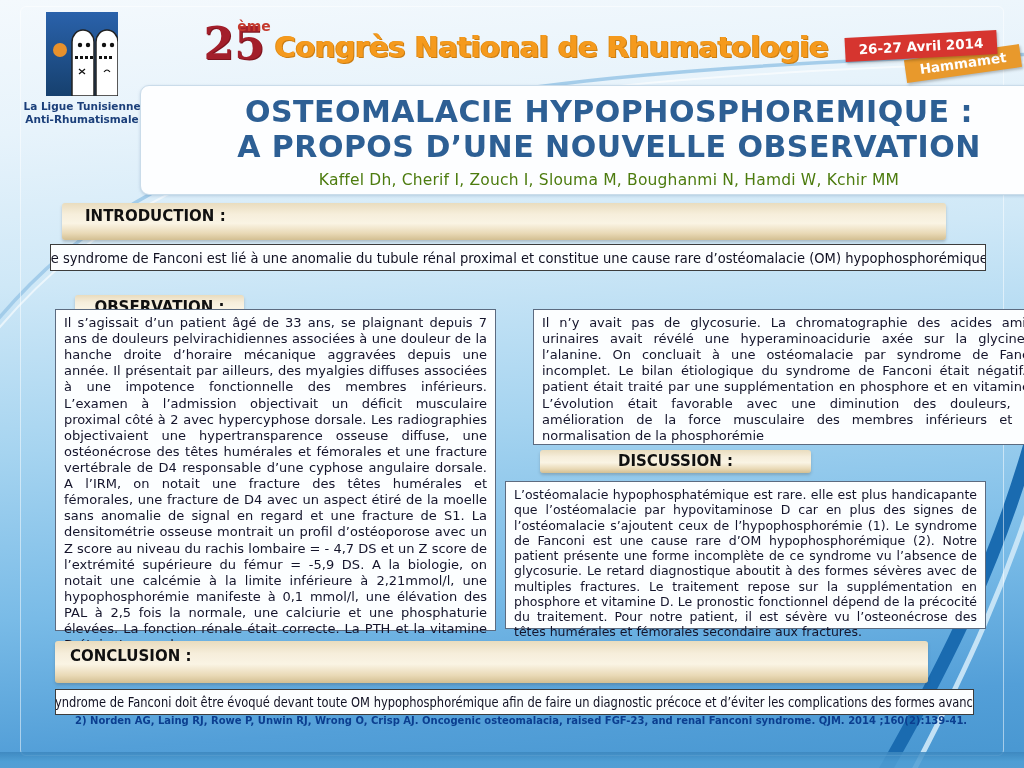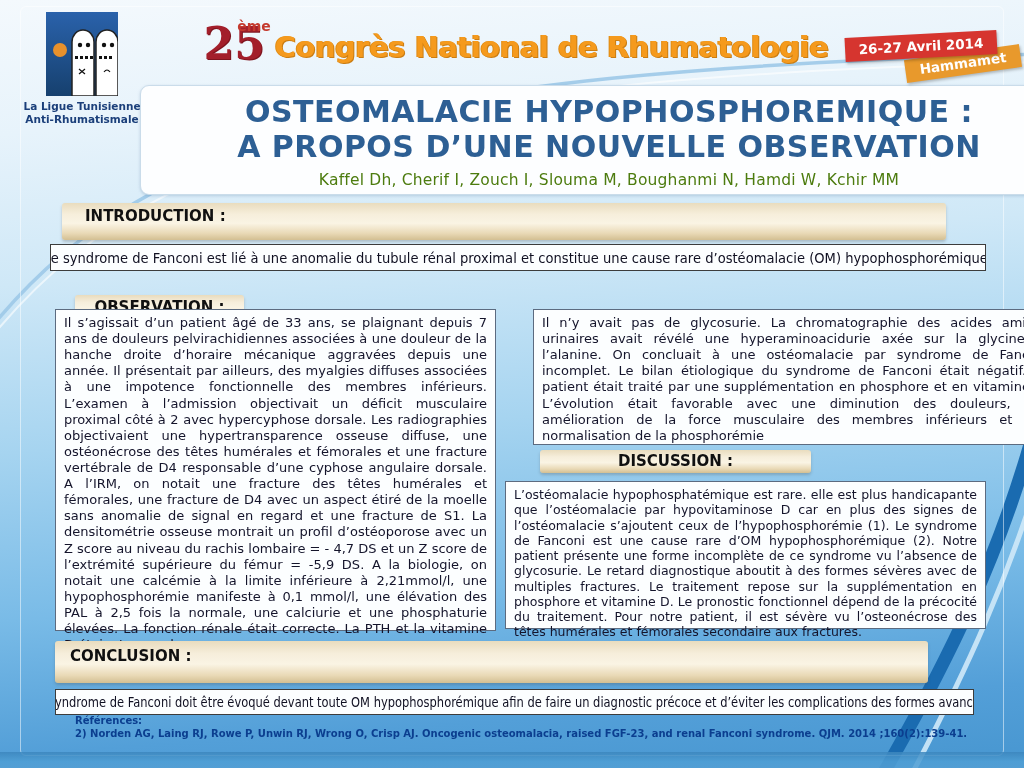--- a/index.html
+++ b/index.html
@@ -164,18 +164,17 @@
   </div>
 
   <div class="band band-concl">
     <div class="band-label">CONCLUSION :</div>
   </div>
   <div class="lineBox box-concl">
     <span class="fitline">Le syndrome de Fanconi doit être évoqué devant toute OM hypophosphorémique afin de faire un diagnostic précoce et d’éviter les complications des formes avancées.</span>
   </div>
 
   <div class="refs">
-    <div class="refs-label">Références:</div>
     <div class="ref-line bold">2) Norden AG, Laing RJ, Rowe P, Unwin RJ, Wrong O, Crisp AJ. Oncogenic osteomalacia, raised FGF-23, and renal Fanconi syndrome. QJM. 2014 ;160(2):139-41.</div>
   </div>
 
   <div class="bottom-strip"></div>
 </div>
 
 </body></html>

